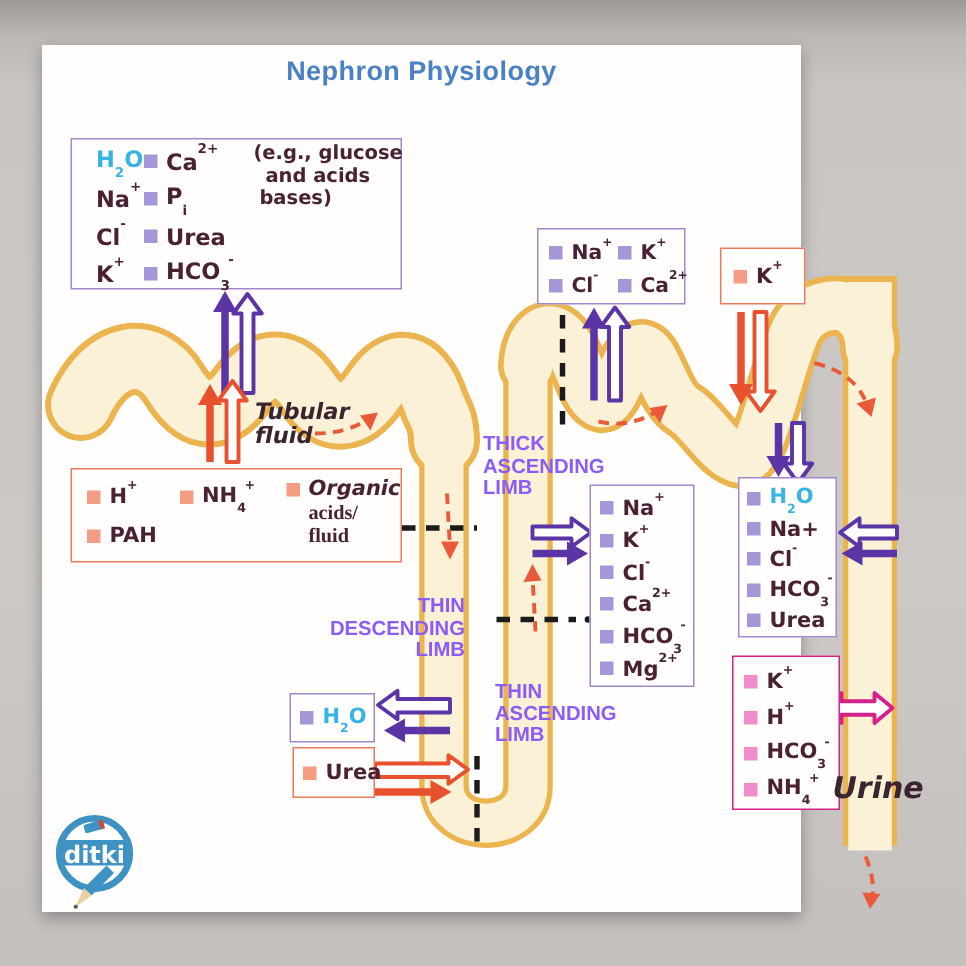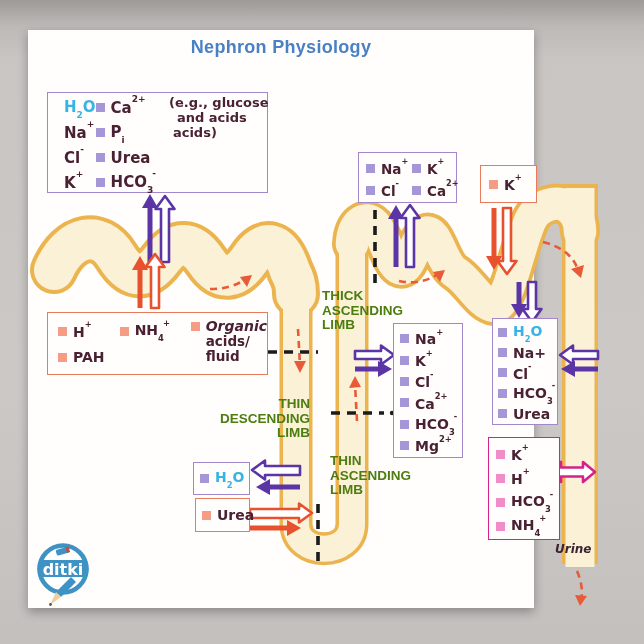--- a/index.html
+++ b/index.html
@@ -28,36 +28,36 @@
 
   .b1{left:19px;top:62px;width:221px;height:101px;font-size:15px;display:flex;padding:2px 0 0 16px;}
   .b1 .c1{width:44px;}
   .b1 .c2{width:70px;}
   .b1 .row{height:25px;}
   .nl{font-size:13px;line-height:15px;white-space:nowrap;}
   .b2{left:19px;top:282px;width:221px;height:63px;display:flex;padding:5px 0 0 10px;}
   .b2 .col{width:66px;}
   .b2 .col:nth-child(2){width:76px;}
   .b2 .row{height:26px;}
-  .nl2{font-size:13.5px;line-height:15px;padding-left:15px;white-space:nowrap;}
+  .nl2{font-size:13.5px;line-height:15px;padding-left:15px;white-space:nowrap;font-family:Liberation Serif, serif;}
   .b2 .c3 .row{height:16px;font-style:italic;}
   .b3{left:330px;top:122px;width:99px;height:51px;display:grid;grid-template-columns:46px 1fr;
     grid-auto-rows:22px;padding:4px 0 0 7px;font-size:13.5px;}
   .b4{left:452px;top:135px;width:57px;height:38px;display:flex;align-items:center;padding-left:8px;}
   .b5{left:365px;top:293px;width:70px;height:135px;padding:4px 0 0 6px;}
   .b5 .row{height:21.4px;}
   .b6{left:464px;top:288px;width:66px;height:107px;padding:3px 0 0 5px;}
   .b6 .row{height:20.4px;}
   .b7{left:460px;top:407px;width:72px;height:103px;padding:4px 0 0 7px;}
   .b7 .row{height:24px;}
   .b8{left:165px;top:432px;width:57px;height:33px;display:flex;align-items:center;padding-left:6px;}
   .b9{left:167px;top:468px;width:55px;height:34px;display:flex;align-items:center;padding-left:6px;}
 
   .lbl{position:absolute;}
-  .seg{font:bold 13.5px "Liberation Sans",sans-serif;color:#4d7c0f;line-height:14.5px;}
+  .seg{font:bold 13.5px "Liberation Sans",sans-serif;color:#8b5cf6;line-height:14.5px;}
   .hand{font:italic bold 15px "DejaVu Sans",sans-serif;color:#3a2430;line-height:16px;}
 </style>
 </head>
 <body>
 
 <div class="stage">
   <div class="poster">
 
     <svg class="diagram" width="584" height="578" viewBox="0 0 584 578">
 
@@ -176,21 +176,21 @@
             <span>Urea</span>
           </div>
         <div class="row">
             <i class="sq p"></i>
             <span>HCO<sub>3</sub><sup>-</sup></span>
           </div>
       </div>
       <div class="c3">
         <div class="nl" style="padding-left:13px">(e.g., glucose</div>
         <div class="nl" style="padding-left:21px">and acids</div>
-        <div class="nl" style="padding-left:17px">acids)</div>
+        <div class="nl" style="padding-left:17px">bases)</div>
       </div>
     </div>
 
     <div class="box red b2">
       <div class="col">
         <div class="row">
             <i class="sq s"></i>
             <span>H<sup>+</sup></span>
           </div>
         <div class="row">
@@ -310,36 +310,40 @@
     <div class="box b8">
       <i class="sq p"></i>
         <span class="water">H<sub>2</sub>O</span>
     </div>
 
     <div class="box red b9">
       <i class="sq s"></i>
         <span>Urea</span>
     </div>
 
+    <div class="lbl hand" style="left:142px;top:236px">
+      <div>Tubular</div>
+      <div>fluid</div>
+    </div>
     <div class="lbl seg" style="left:294px;top:259px">
       <div>THICK</div>
       <div>ASCENDING</div>
       <div>LIMB</div>
     </div>
     <div class="lbl seg" style="left:180px;top:367px;width:102px;text-align:right">
       <div>THIN</div>
       <div>DESCENDING</div>
       <div>LIMB</div>
     </div>
     <div class="lbl seg" style="left:302px;top:424px">
       <div>THIN</div>
       <div>ASCENDING</div>
       <div>LIMB</div>
     </div>
-    <div class="lbl hand" style="left:527px;top:511px;font-size:12px">Urine</div>
+    <div class="lbl hand" style="left:527px;top:487px;font-size:20px">Urine</div>
 
     <svg style="position:absolute;left:2px;top:505px" width="80" height="73" viewBox="0 0 80 73">
       <defs>
           <clipPath id="logoclip">
             <circle cx="33" cy="34" r="25.5"></circle>
           </clipPath>
         </defs>
       <circle cx="33" cy="34" r="23.5" fill="#ffffff" stroke="#3e93c4" stroke-width="4.5"></circle>
       <rect x="6" y="25" width="54" height="17" fill="#3e93c4" clip-path="url(#logoclip)"></rect>
       <g>

